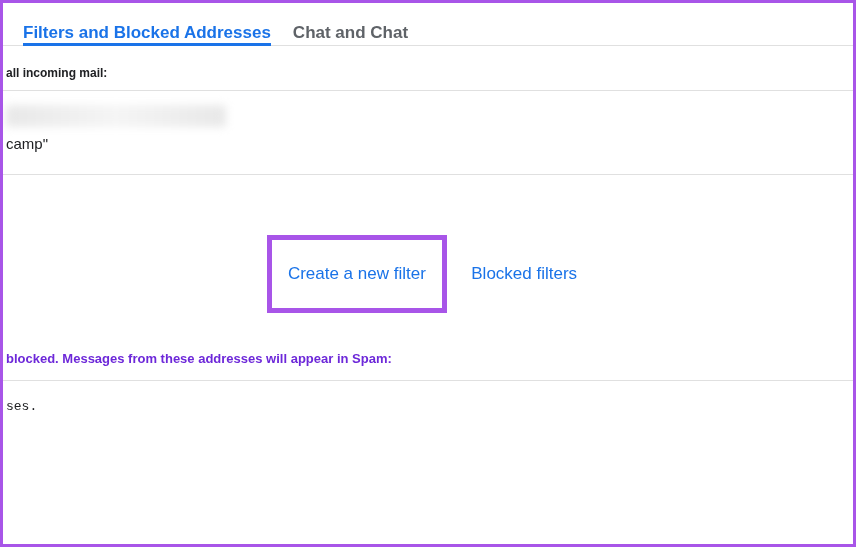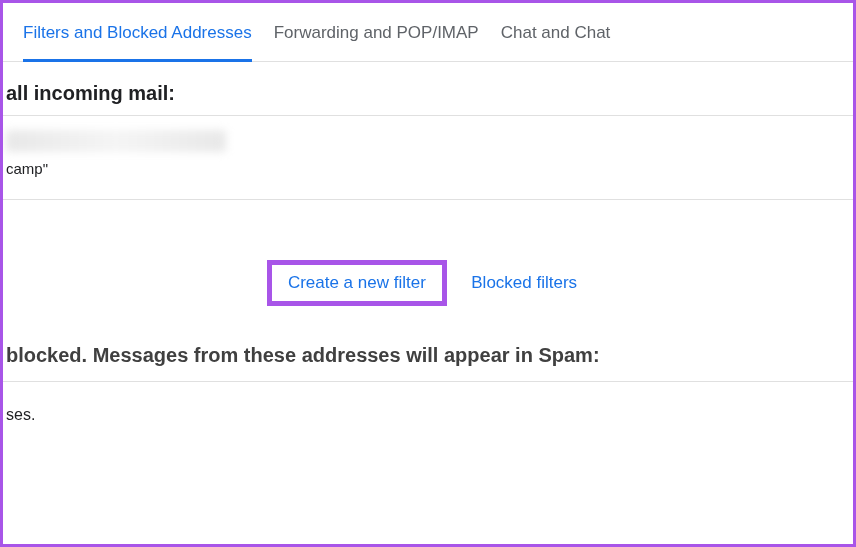--- a/index.html
+++ b/index.html
@@ -14,35 +14,34 @@
     }
     .tabs {
       display: flex;
       gap: 22px;
       padding: 20px 0 0 20px;
       border-bottom: 1px solid #e0e0e0;
     }
     .tab {
       color: #5f6368;
       font-size: 17px;
-      font-weight: 400;
-      padding-bottom: 16px;
+      font-weight: 700;
       cursor: pointer;
       white-space: nowrap;
     }
     .tab.active {
       color: #1a73e8;
       border-bottom: 3px solid #1a73e8;
       margin-bottom: -1px;
     }
     .content {
       padding: 0;
     }
     .section-label {
-      font-size: 20px;
+      font-size: 12px;
       color: #202124;
       font-weight: 600;
       padding: 20px 0 10px 3px;
     }
     .filter-box {
       border-top: 1px solid #e0e0e0;
       border-bottom: 1px solid #e0e0e0;
       padding: 14px 3px 22px 3px;
       background: #fff;
     }
@@ -65,42 +64,42 @@
     .link {
       color: #1a73e8;
       font-size: 17px;
       cursor: pointer;
       padding: 6px 12px;
       display: inline-block;
     }
     .highlight-box {
       border: 5px solid #a855e8;
       display: inline-block;
-      padding: 2px 4px;
+      padding: 18px 4px;
       margin-right: 8px;
     }
     .blocked-label {
-      font-size: 20px;
-      color: #404040;
+      font-size: 13px;
+      color: #6d28d9;
       font-weight: 600;
       padding: 18px 0 14px 3px;
     }
     .blocked-section {
       border-top: 1px solid #e0e0e0;
-      padding: 24px 3px;
-      font-size: 16px;
+      padding: 18px 3px;
+      font-size: 13px;
       color: #202124;
+      font-family: Liberation Mono, monospace;
     }
   </style>
 </head>
 <body>
 
 <div class="tabs">
   <div class="tab active">Filters and Blocked Addresses</div>
-  <div class="tab">Forwarding and POP/IMAP</div>
   <div class="tab">Chat and Chat</div>
 </div>
 
 <div class="content">
 
   <div class="section-label">all incoming mail:</div>
 
   <div class="filter-box">
     <div class="filter-redacted"></div>
     <div class="filter-text">camp"</div>

